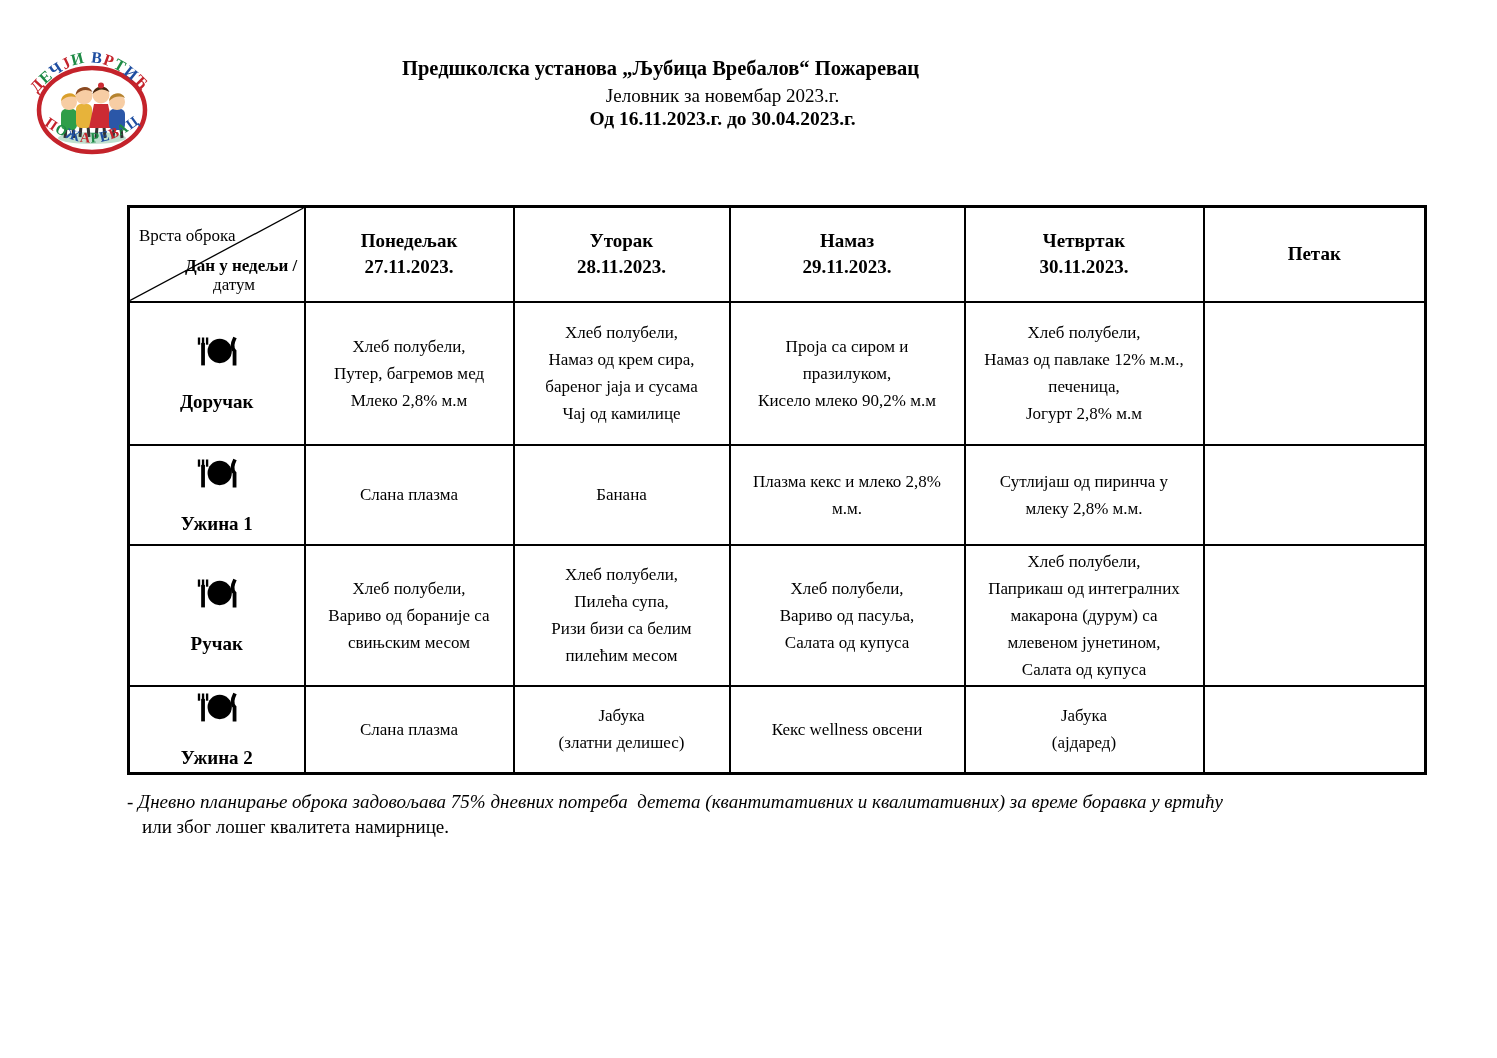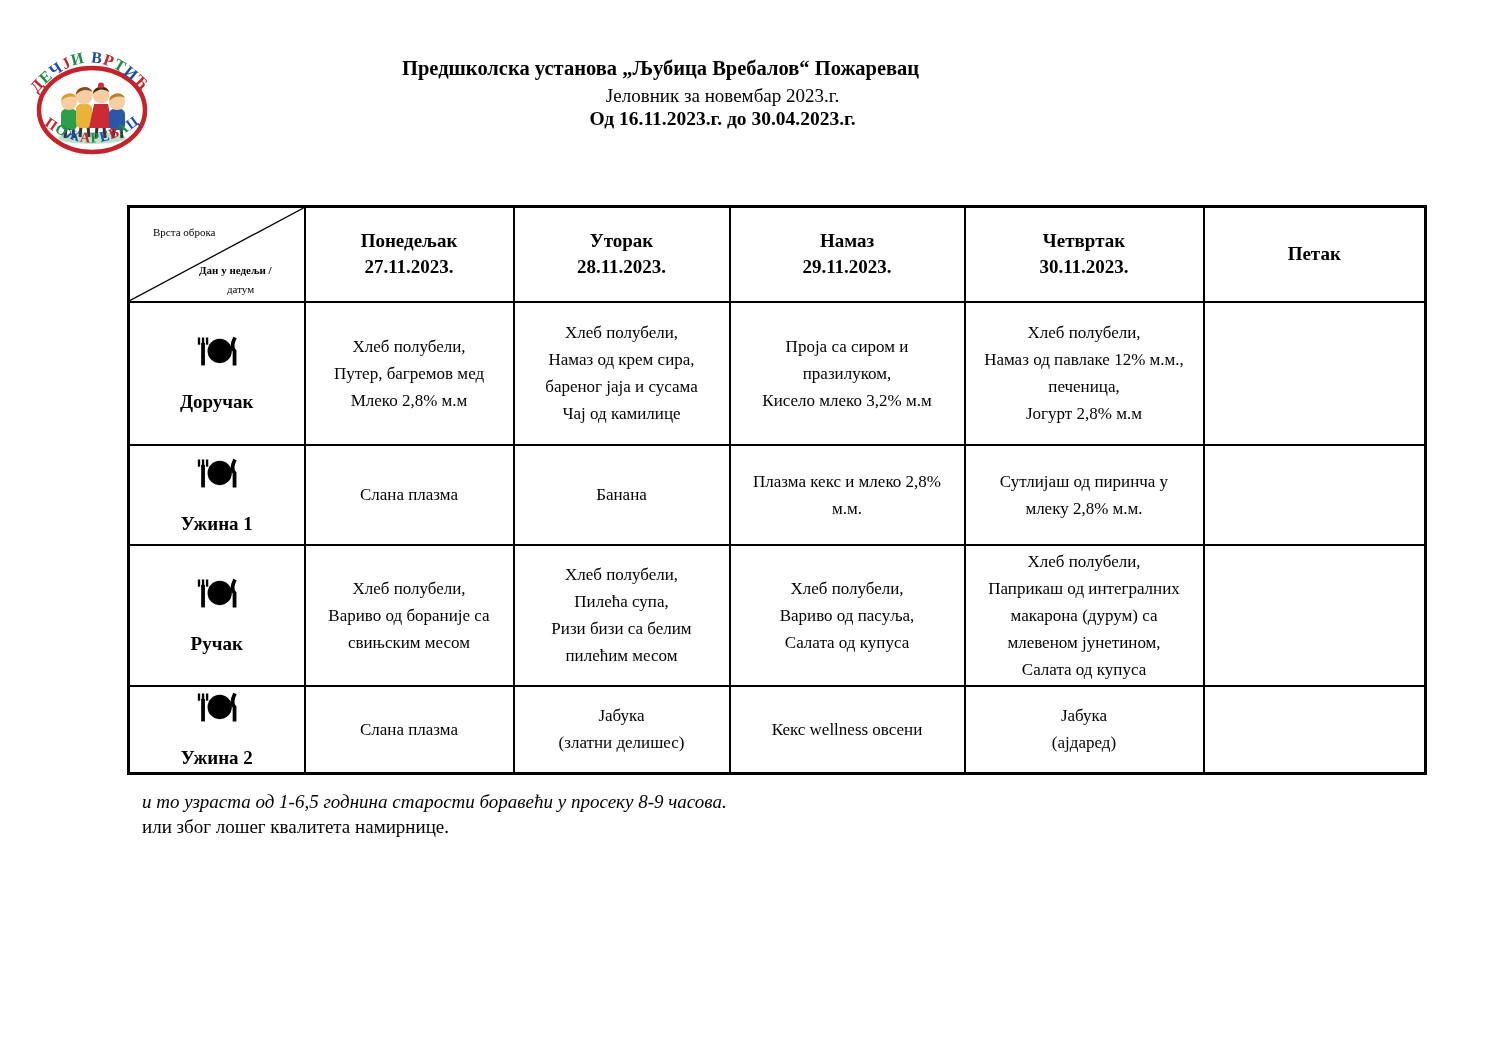--- a/index.html
+++ b/index.html
@@ -35,21 +35,21 @@
   table.menu td, table.menu th { border:2px solid #000; padding:2px; vertical-align:middle; }
 
   tr.r-head { height:95px; }
   tr.r-1 { height:143px; }
   tr.r-2 { height:100px; }
   tr.r-3 { height:134px; }
   tr.r-4 { height:88px; }
 
   td.corner { position:relative; padding:0; }
   td.corner .diag { position:absolute; left:0; top:0; width:100%; height:100%; }
-  td.corner span { position:absolute; font-size:11px; white-space:nowrap;margin-left:14px; }
+  td.corner span { position:absolute; font-size:17px; white-space:nowrap; }
   td.corner .c-top { left:9px; top:18px; }
   td.corner .c-b1 { left:55px; bottom:25px;font-weight:bold; }
   td.corner .c-b2 { left:83px; bottom:6px; }
 
   th.day { font-size:19px; font-weight:bold; text-align:center; line-height:26px; }
 
   td.meal { text-align:center; }
   td.meal .meal-label { font-size:19px; font-weight:bold; margin-top:18px; }
 
   td.cell {
@@ -168,21 +168,21 @@
     </td>
     <td class="cell">Хлеб полубели,
 Путер, багремов мед
 Млеко 2,8% м.м</td>
     <td class="cell">Хлеб полубели,
 Намаз од крем сира,
 бареног јаја и сусама
 Чај од камилице</td>
     <td class="cell">Проја са сиром и
 празилуком,
-Кисело млеко 3,2% м.м</td>
+Кисело млеко 90,2% м.м</td>
     <td class="cell">Хлеб полубели,
 Намаз од павлаке 12% м.м.,
 печеница,
 Јогурт 2,8% м.м</td>
     <td class="cell"></td>
   </tr>
 
   <tr class="r-2">
     <td class="meal">
       <svg width="54" height="36" viewBox="0 0 60 40">
@@ -257,15 +257,15 @@
 (златни делишес)</td>
     <td class="cell">Кекс wellness овсени</td>
     <td class="cell">Јабука
 (ајдаред)</td>
     <td class="cell"></td>
   </tr>
 </tbody>
   </table>
 
 <div class="notes">
-  <div class="note n-italic n-indent">и то узраста од 1-6,5 годнина старости боравећи у просеку 8-9 часова.</div>
+  <div class="note n-italic">- Дневно планирање оброка задовољава 75% дневних потреба  детета (квантитативних и квалитативних) за време боравка у вртићу</div>
   <div class="note n-indent">или због лошег квалитета намирнице.</div>
 </div>
 
 </body></html>

